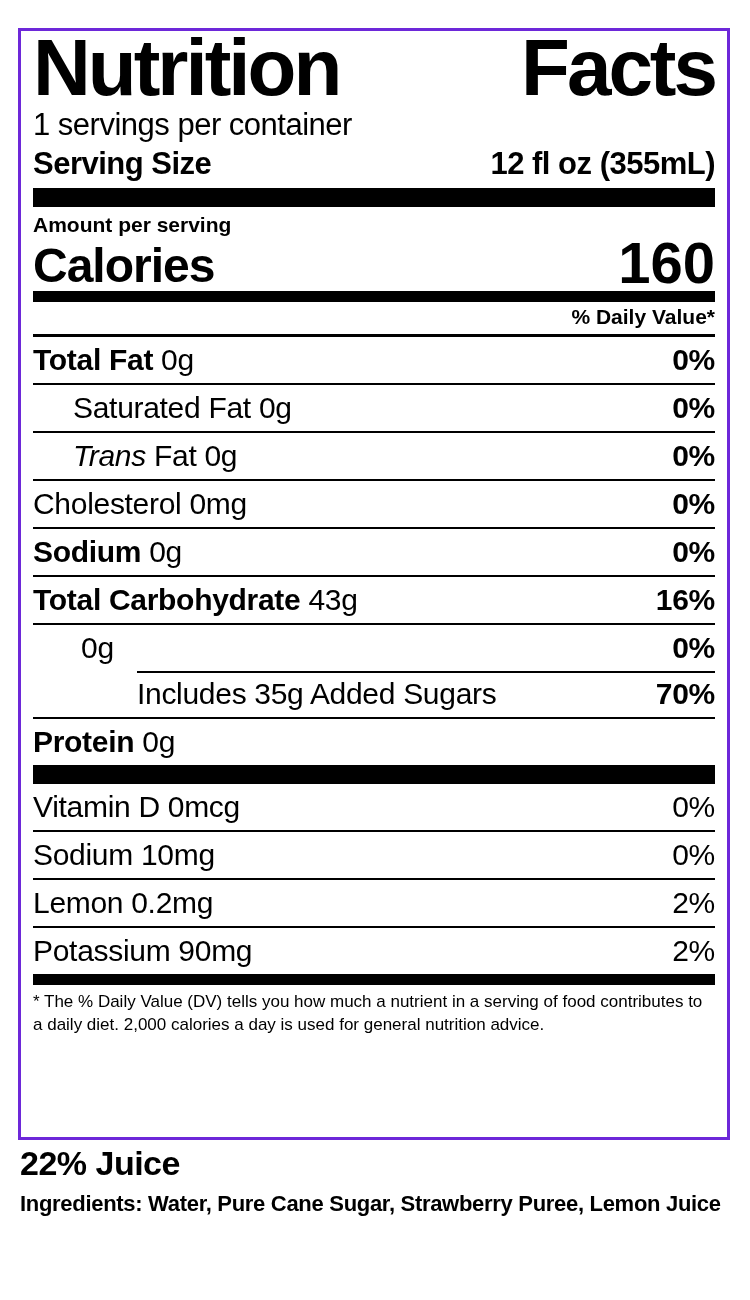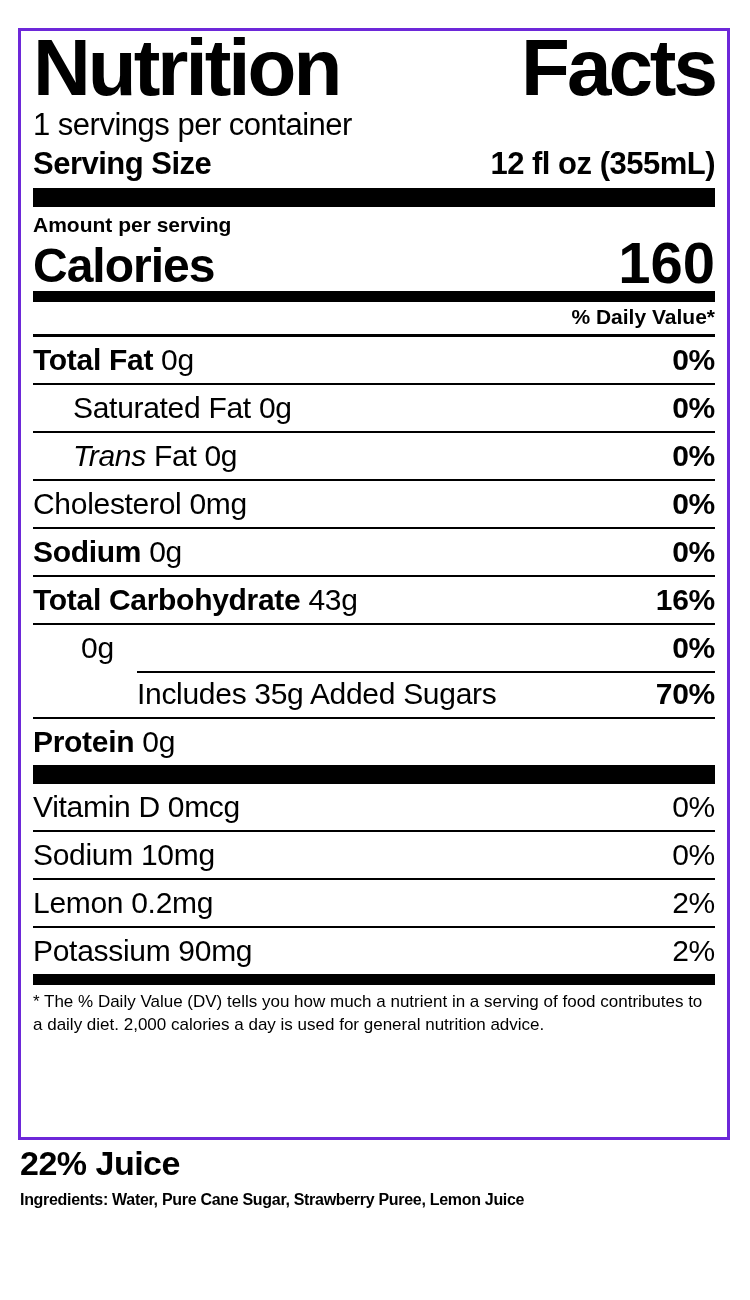--- a/index.html
+++ b/index.html
@@ -62,21 +62,21 @@
   .footnote {
     font-size:17px; line-height:1.4; padding:5px 2px 6px 0; letter-spacing:0;
   }
 
   .juice {
     position:absolute; left:20px; top:1144px;
     font-size:34px; font-weight:bold; letter-spacing:-0.5px;
   }
   .ingredients {
     position:absolute; left:20px; top:1190px; width:706px;
-    font-size:16px; font-weight:bold; line-height:1.3; letter-spacing:-0.3px;
+    font-size:22px; font-weight:bold; line-height:1.3; letter-spacing:-0.3px;
   }
 </style>
 </head>
 <body>
 
 <div class="label">
 
   <div class="title">
     <span>Nutrition</span>
     <span>Facts</span>

